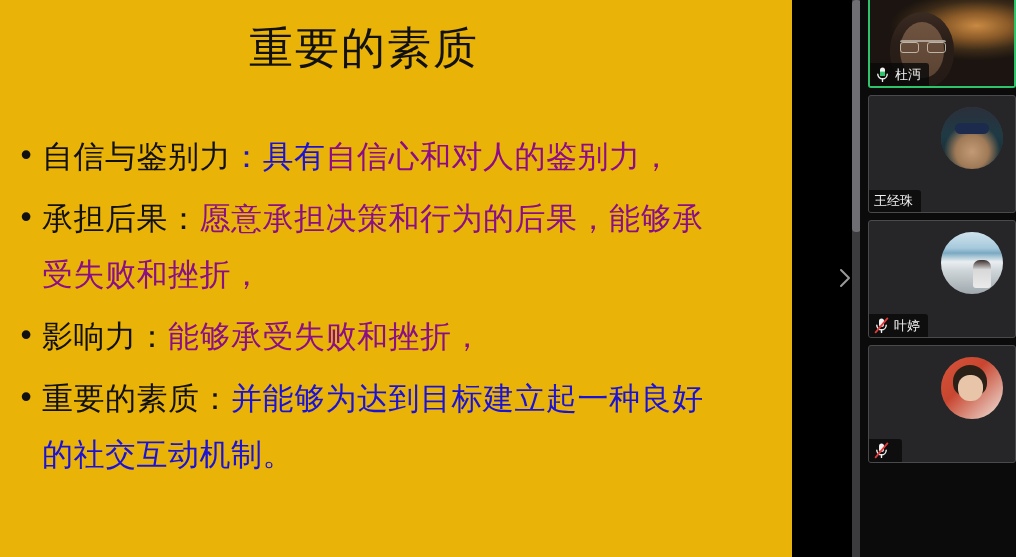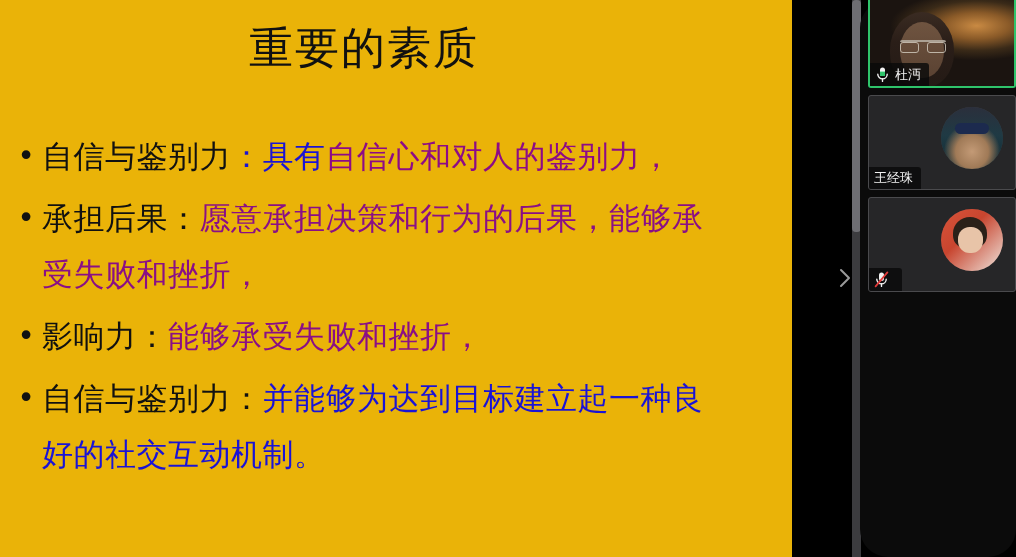--- a/index.html
+++ b/index.html
@@ -79,33 +79,32 @@
   .seg-magenta { color: #8d0b87; }
 
   
   .gallery {
     position: absolute;
     right: 0;
     top: 0;
     width: 156px;
     height: 557px;
     background: #0b0b0b;
-    border-radius: 28px;
   }
   .gallery-scroll {
     position: absolute;
     left: 8px;
     top: 0;
     width: 148px;
     height: 557px;
   }
   .tile {
     position: relative;
     width: 148px;
-    height: 95px;
+    height: 118px;
     margin-bottom: 7px;
     background: #262628;
     border: 1px solid #4a4a4d;
     box-sizing: border-box;
     overflow: hidden;
     border-radius: 3px;
   }
   .tile.active {
     border: 2px solid #2fc46b;
     background: #1a1512;
@@ -327,21 +326,21 @@
       <div class="bullet">
         <div class="bullet-marker">•</div>
         <div class="bullet-body">
           <span class="seg-label">影响力：</span><span class="seg-purple">能够承受失败和挫折，</span>
         </div>
       </div>
 
       <div class="bullet">
         <div class="bullet-marker">•</div>
         <div class="bullet-body">
-          <span class="seg-label">自信与鉴别力：</span><span class="seg-blue">并能够为达到目标建立起一种良好的社交互动机制。</span>
+          <span class="seg-label">重要的素质：</span><span class="seg-blue">并能够为达到目标建立起一种良好的社交互动机制。</span>
         </div>
       </div>
 
     </div>
   </div>
 
   <div class="chevron">
     <svg width="18" height="28" viewBox="0 0 18 28" aria-hidden="true">
       <path d="M5 6 L13 14 L5 22" fill="none" stroke="#9a9a9a" stroke-width="2" stroke-linecap="round" stroke-linejoin="round"></path>
     </svg>
@@ -375,20 +374,36 @@
 
       <div class="tile">
         <div class="avatar">
           <div class="av-swim"></div>
         </div>
         <div class="nameplate">
           <span class="pname">王经珠</span>
         </div>
       </div>
 
+      <div class="tile">
+        <div class="avatar">
+          <div class="av-sea"></div>
+        </div>
+        <div class="nameplate">
+          <span class="mic">
+            <svg width="15" height="17" viewBox="0 0 15 17" aria-hidden="true">
+              <rect x="5" y="1.5" width="5" height="8.5" rx="2.5" fill="#f2f2f2"></rect>
+              <path d="M2.8 8.2 a4.7 4.7 0 0 0 9.4 0" fill="none" stroke="#f2f2f2" stroke-width="1.4" stroke-linecap="round"></path>
+              <line x1="7.5" y1="12.8" x2="7.5" y2="15.4" stroke="#f2f2f2" stroke-width="1.4" stroke-linecap="round"></line>
+              <line x1="1.6" y1="15.4" x2="13.4" y2="1.4" stroke="#e03a3a" stroke-width="1.8" stroke-linecap="round"></line>
+            </svg>
+          </span>
+          <span class="pname">叶婷</span>
+        </div>
+      </div>
 
 
       <div class="tile">
         <div class="avatar">
           <div class="av-child"></div>
         </div>
         <div class="nameplate">
           <span class="mic">
             <svg width="15" height="17" viewBox="0 0 15 17" aria-hidden="true">
               <rect x="5" y="1.5" width="5" height="8.5" rx="2.5" fill="#f2f2f2"></rect>

